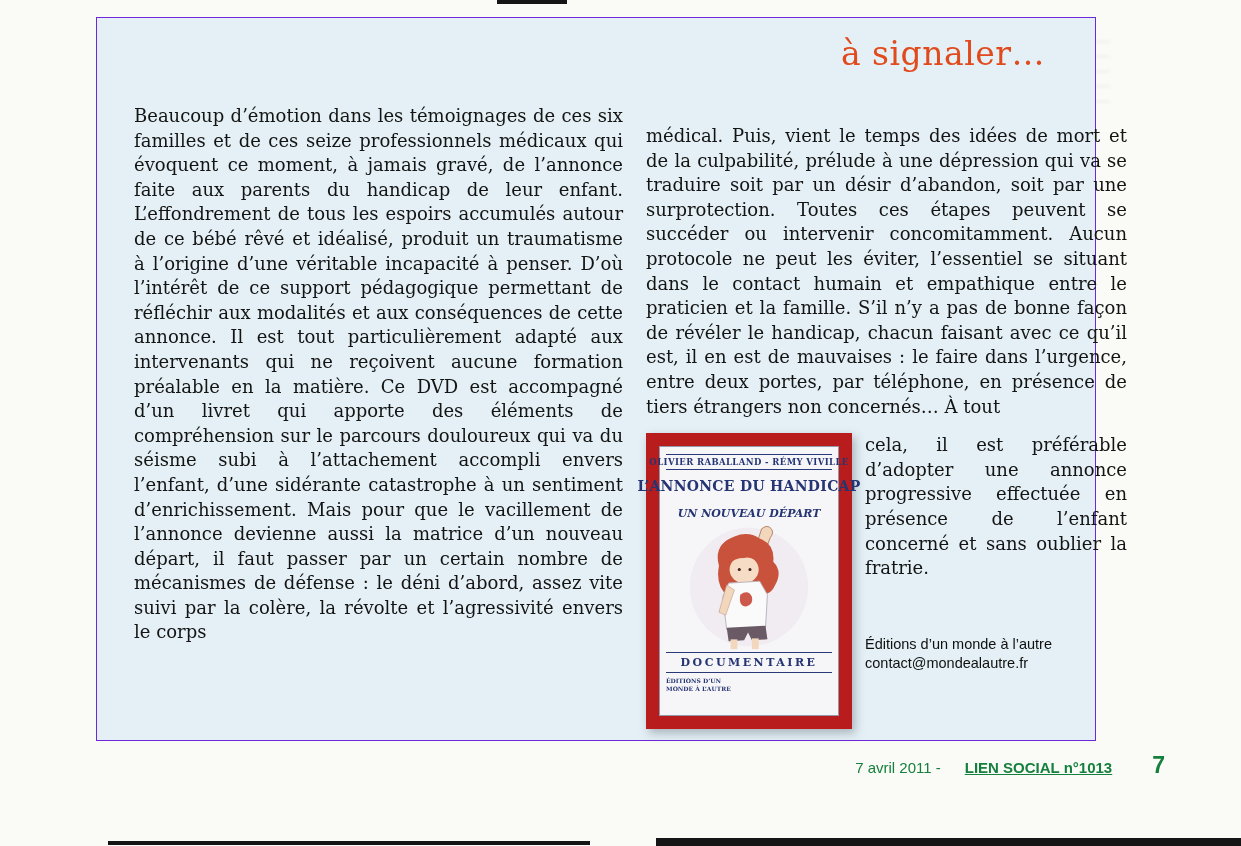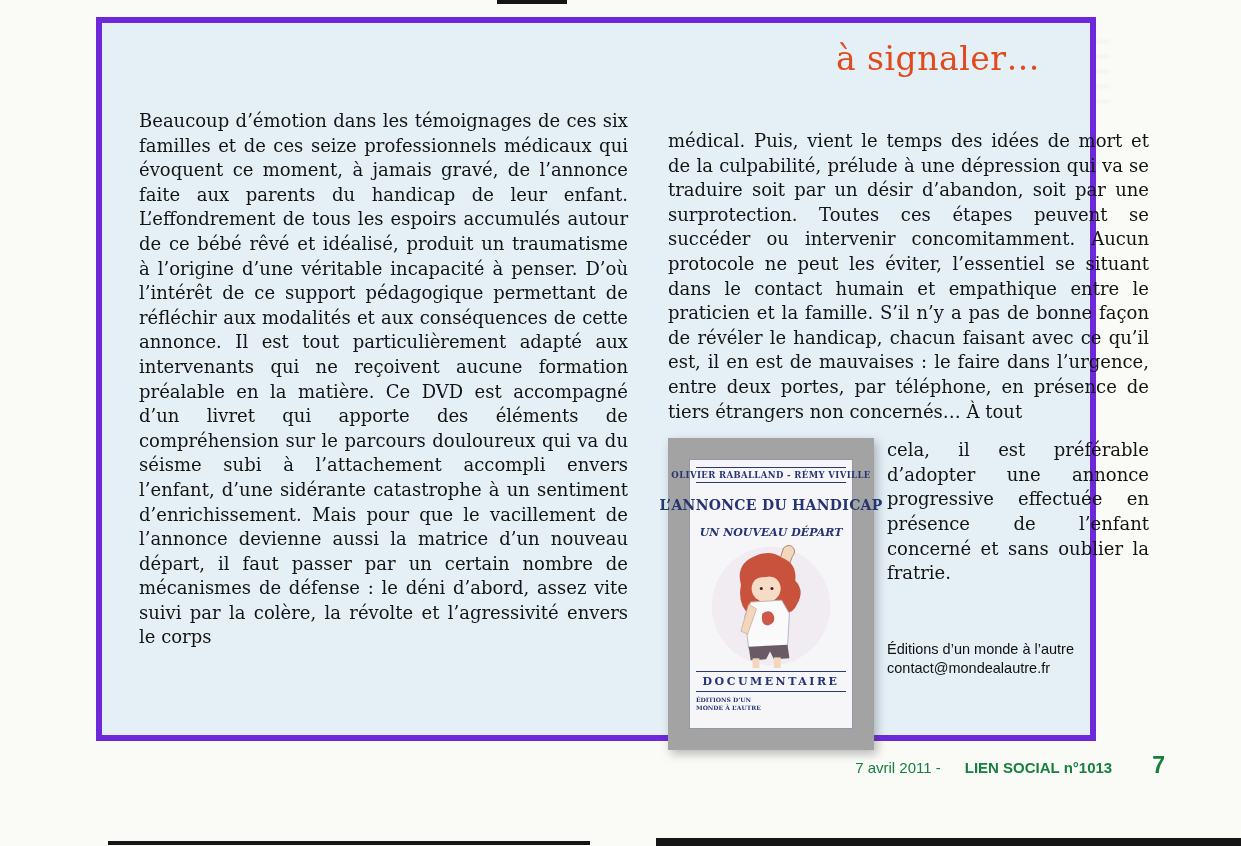--- a/index.html
+++ b/index.html
@@ -4,69 +4,69 @@
 <style>
   html,body{margin:0;padding:0;}
   body{
     width:1241px;height:846px;position:relative;overflow:hidden;
     background:#fafaf6;
     font-family:"DejaVu Serif", serif;
   }
   
   .panel{
     position:absolute;left:96px;top:17px;width:1000px;height:724px;
-    background:#e4f0f5;border:6px solid #6d28d9;box-sizing:border-box;
+    background:#e4f0f5;border:1px solid #6d28d9;box-sizing:border-box;
   }
   .section-header{
     position:absolute;top:16px;right:50px;
     font-size:33px;color:#e14a1d;letter-spacing:.5px;font-weight:500;
   }
   
   .col-left{position:absolute;left:37px;top:68px;width:489px;}
   .title{font-size:40px;line-height:48px;color:#303030;font-weight:500;margin:0 0 18px 0;}
   .title span{display:block;}
   .body{
     font-size:18px;line-height:24.6px;text-align:justify;margin:0;color:#141414;
   }
-  .col-right{position:absolute;left:566px;top:106px;width:481px;}
+  .col-right{position:absolute;left:549px;top:106px;width:481px;}
   .wrap-row{display:flex;gap:13px;margin-top:14px;}
   .beside{flex:1;min-width:0;}
   
   .dvd{width:206px;flex:0 0 auto;}
   .dvd-frame{
-    background:#a3a3a3;padding:21px;
+    background:#b91c1c;padding:13px;
     box-shadow:3px 4px 9px rgba(55,65,75,.35);
   }
   .dvd-inner{
     border:1px solid #9099a8;background:#f6f5f8;
     padding:7px 6px 5px;height:270px;box-sizing:border-box;
     display:flex;flex-direction:column;align-items:center;
     color:#253573;font-family:"DejaVu Serif", serif;
   }
   .rule{width:100%;border-top:1px solid #2a3a78;height:0;}
   .dvd-authors{font-size:8.5px;font-weight:bold;text-transform:uppercase;letter-spacing:.4px;margin:2px 0;white-space:nowrap;}
-  .dvd-title{font-size:14px;font-weight:bold;letter-spacing:.3px;margin-top:14px;text-align:right;white-space:nowrap;}
+  .dvd-title{font-size:14px;font-weight:bold;letter-spacing:.3px;margin-top:8px;text-align:right;white-space:nowrap;}
   .dvd-subtitle{font-size:11px;font-weight:bold;font-style:italic;margin:13px 0 2px;}
   .dvd-art{width:128px;height:128px;margin:1px auto;}
   .dvd-genre{font-size:11px;font-weight:bold;letter-spacing:2.5px;margin:3px 0;}
   .dvd-publisher{font-size:6px;line-height:1.25;text-transform:uppercase;align-self:flex-start;width:74px;text-align:left;margin-top:4px;font-weight:bold;}
   
   .caption{
     font-family:"Liberation Sans", sans-serif;
     font-size:14.5px;line-height:19.5px;color:#101010;margin-top:54px;
   }
   .caption p{margin:0;}
   .cap-lead{font-weight:bold;font-style:italic;}
   
   .footer{
     position:absolute;top:752px;right:76px;
     display:flex;align-items:baseline;
     font-family:"Liberation Sans", sans-serif;font-size:15px;color:#15803d;gap:24px;
   }
-  .footer .journal{font-weight:bold;}
+  .footer .journal{font-weight:bold;text-decoration:underline;}
   .footer .pagenum{font-weight:bold;font-size:23px;margin-left:16px;}
   
   .scan-bar{position:absolute;background:#151515;}
   .bar-top{left:497px;top:0;width:70px;height:4px;}
   .bar-bl{left:108px;top:841px;width:482px;height:4px;}
   .bar-br{left:656px;top:838px;width:585px;height:8px;}
   .ghost{
     position:absolute;pointer-events:none;opacity:.5;filter:blur(1.5px);
     background:repeating-linear-gradient(180deg, rgba(125,135,145,.12) 0 3px, transparent 3px 15px);
   }

